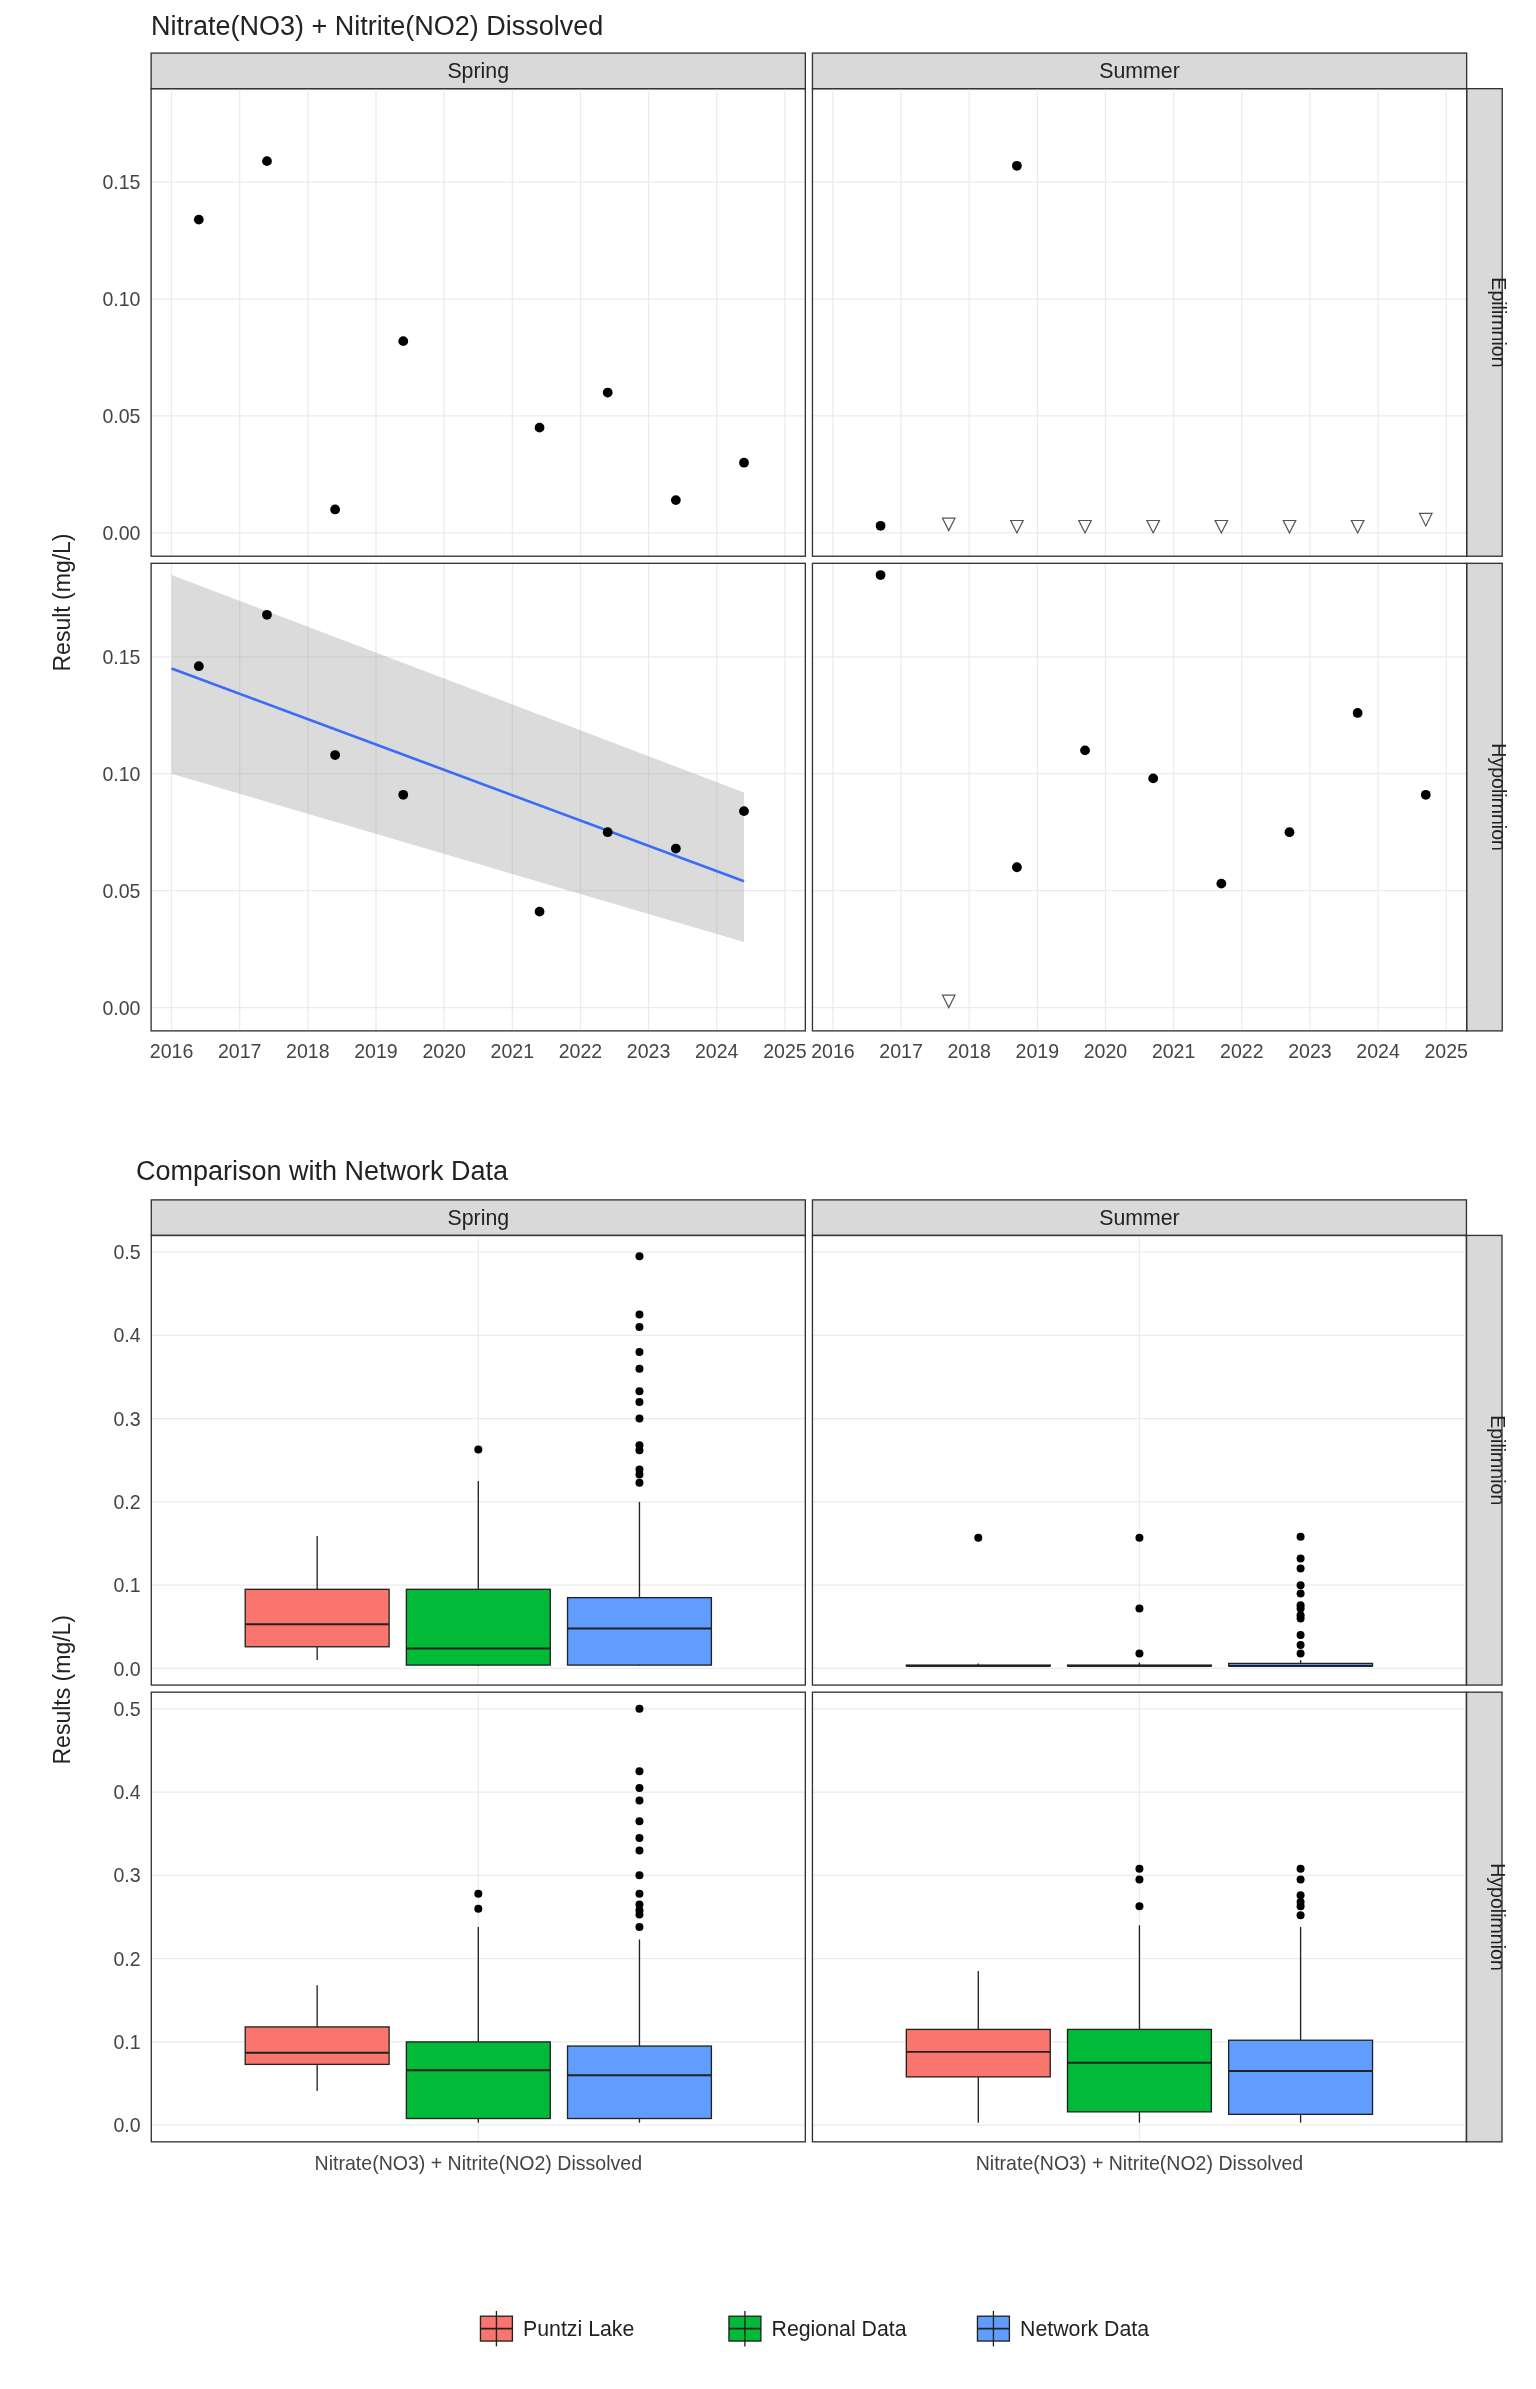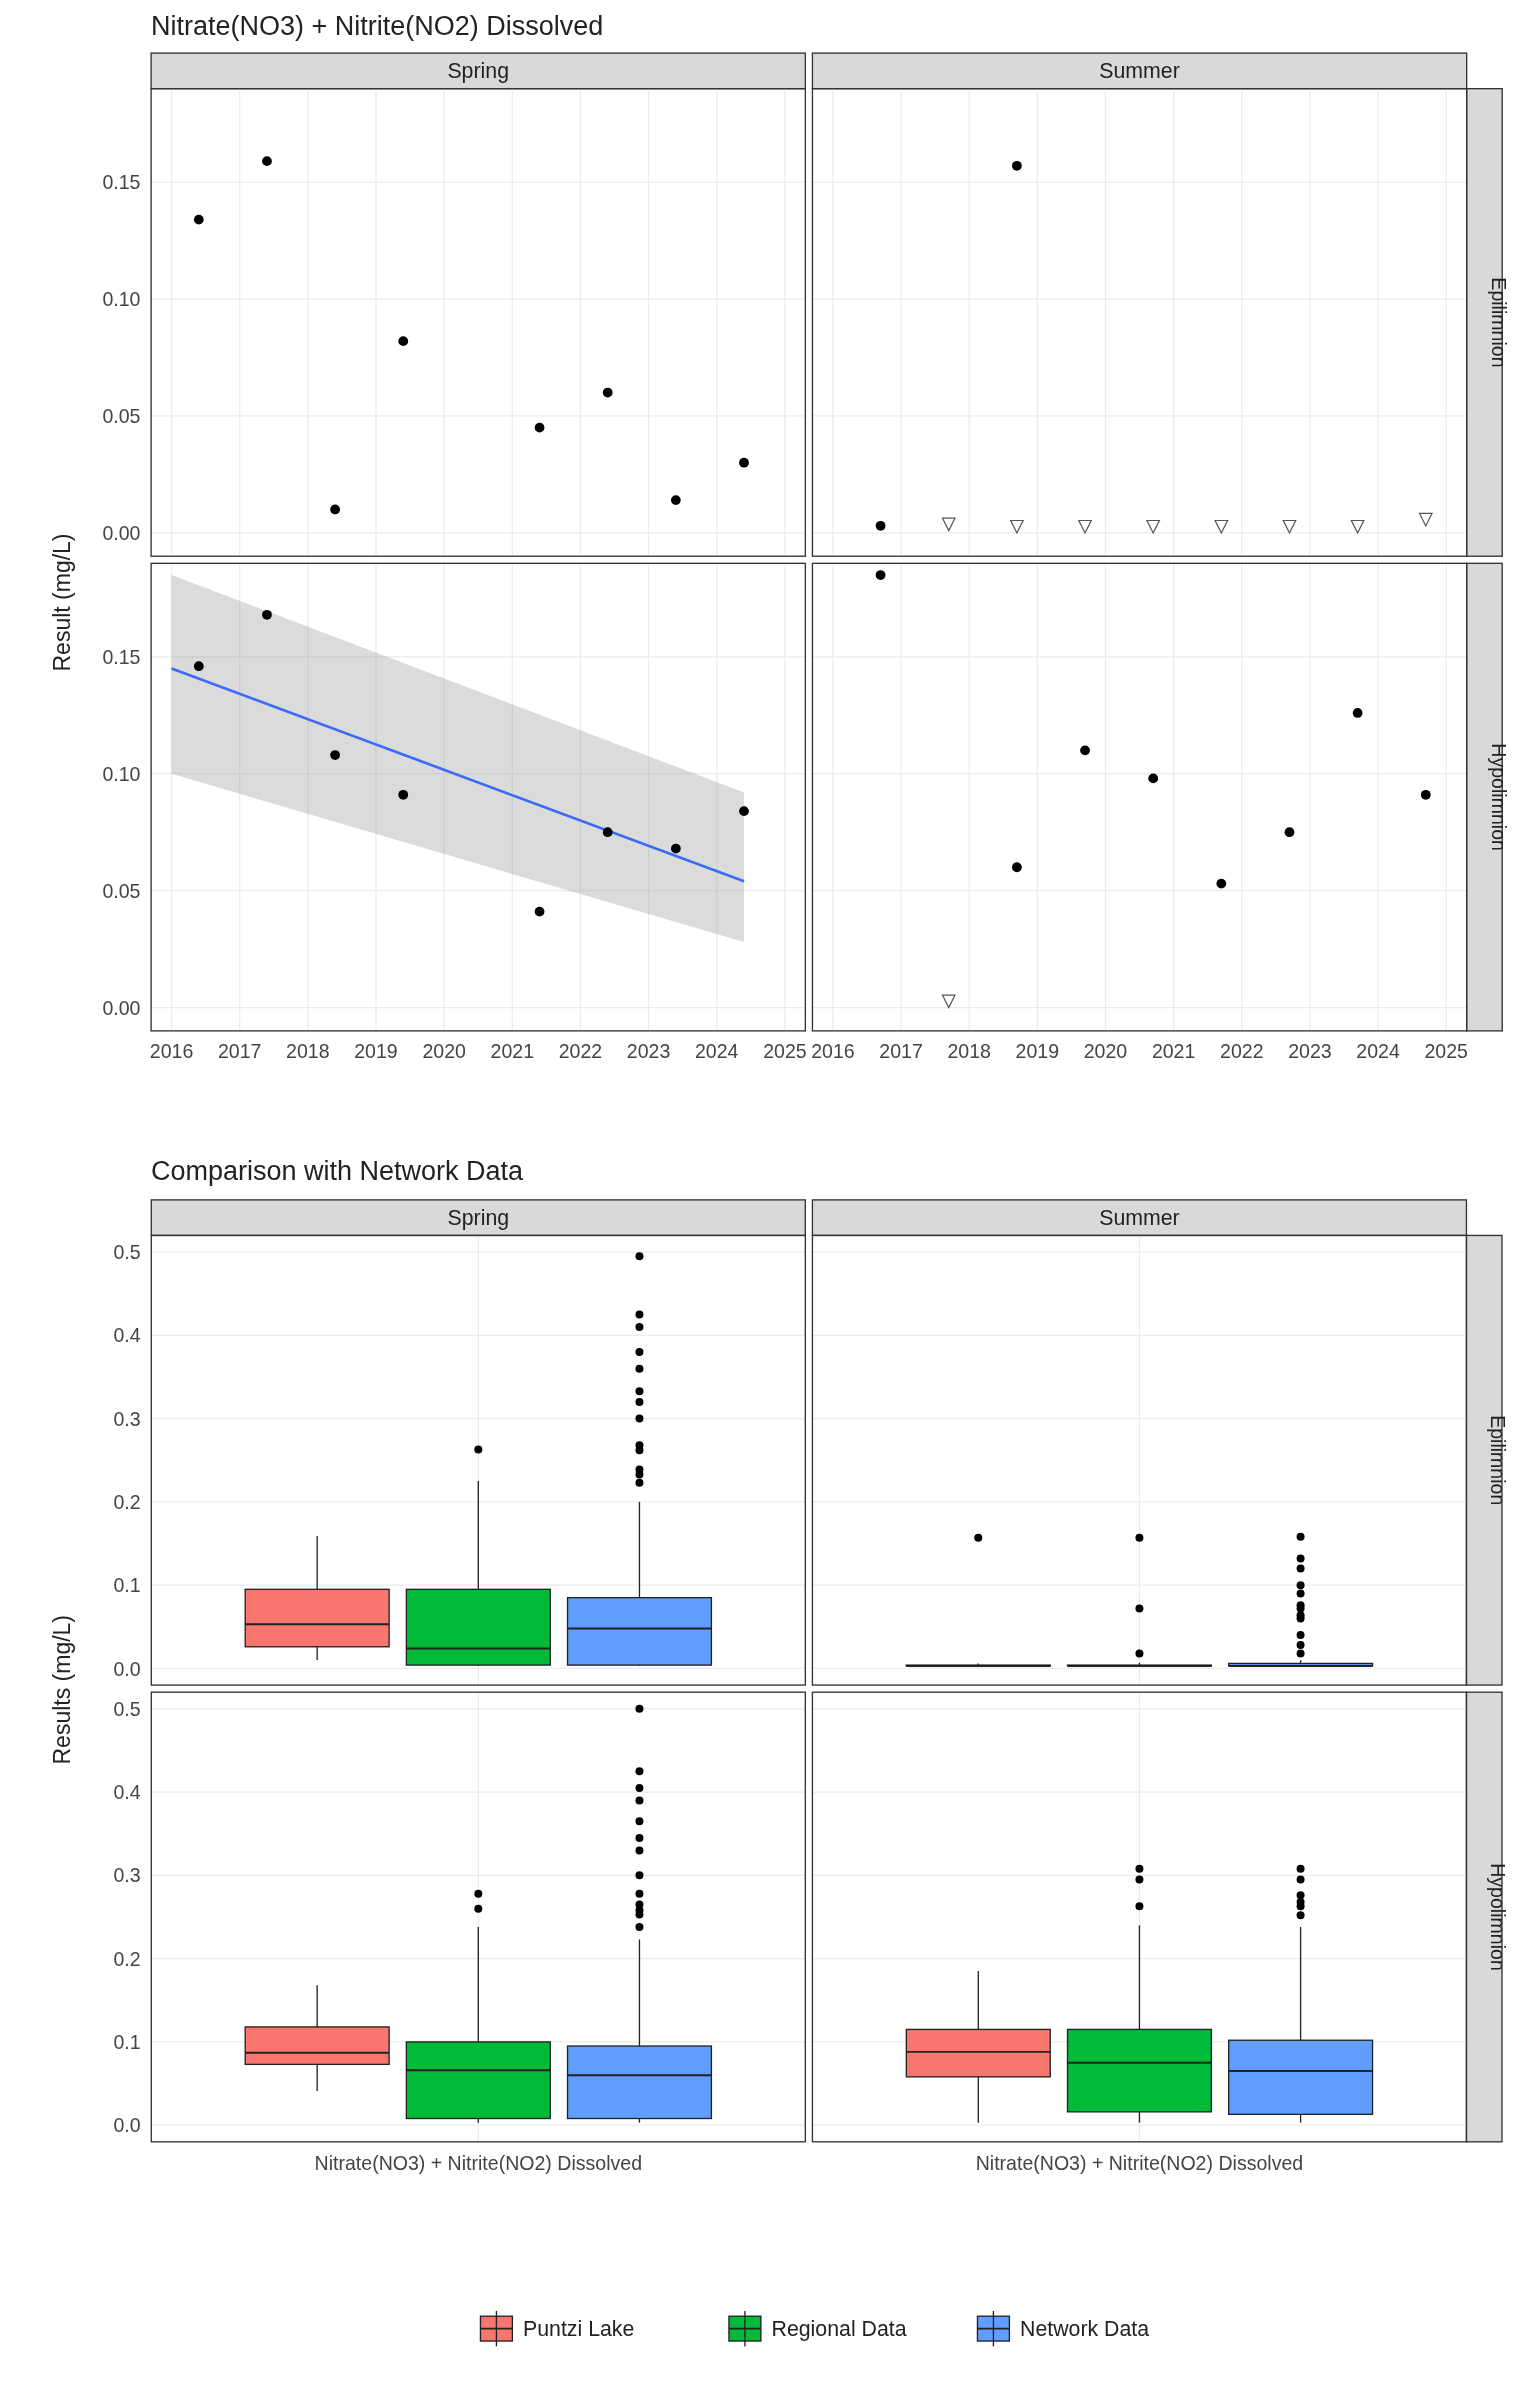--- a/index.html
+++ b/index.html
@@ -145,21 +145,21 @@
       <text x="1090.3333333333314" y="1140" text-anchor="middle" font-size="22" fill="#444">2018</text>
       <text x="1166.9999999999989" y="1140" text-anchor="middle" font-size="22" fill="#444">2019</text>
       <text x="1243.6666666666663" y="1140" text-anchor="middle" font-size="22" fill="#444">2020</text>
       <text x="1320.3333333333337" y="1140" text-anchor="middle" font-size="22" fill="#444">2021</text>
       <text x="1397.0000000000011" y="1140" text-anchor="middle" font-size="22" fill="#444">2022</text>
       <text x="1473.6666666666686" y="1140" text-anchor="middle" font-size="22" fill="#444">2023</text>
       <text x="1550.3333333333358" y="1140" text-anchor="middle" font-size="22" fill="#444">2024</text>
       <text x="1627.0000000000032" y="1140" text-anchor="middle" font-size="22" fill="#444">2025</text>
     </svg>
 
-  <div class="title" style="left:151px; top:1156px;">Comparison with Network Data</div>
+  <div class="title" style="left:136px; top:1156px;">Comparison with Network Data</div>
   <div class="ylab" style="left:-27px; top:1662px; width:178px;">Results (mg/L)</div>
 
   <svg id="svg-bot" width="1536" height="1093" style="left:0; top:1191px;" viewBox="0 0 1728 1230">
       <rect x="170" y="10" width="736" height="40" fill="#d9d9d9" stroke="#333" stroke-width="1.5"></rect>
       <text x="538" y="38" text-anchor="middle" font-size="24" fill="#222">Spring</text>
       <rect x="914" y="10" width="736" height="40" fill="#d9d9d9" stroke="#333" stroke-width="1.5"></rect>
       <text x="1282" y="38" text-anchor="middle" font-size="24" fill="#222">Summer</text>
       <rect x="1650" y="50" width="40" height="506" fill="#d9d9d9" stroke="#333" stroke-width="1.5"></rect>
       <text x="1678" y="303" text-anchor="middle" font-size="22" fill="#222" transform="rotate(90 1678 303)">Epilimnion</text>
       <rect x="1650" y="564" width="40" height="506" fill="#d9d9d9" stroke="#333" stroke-width="1.5"></rect>

